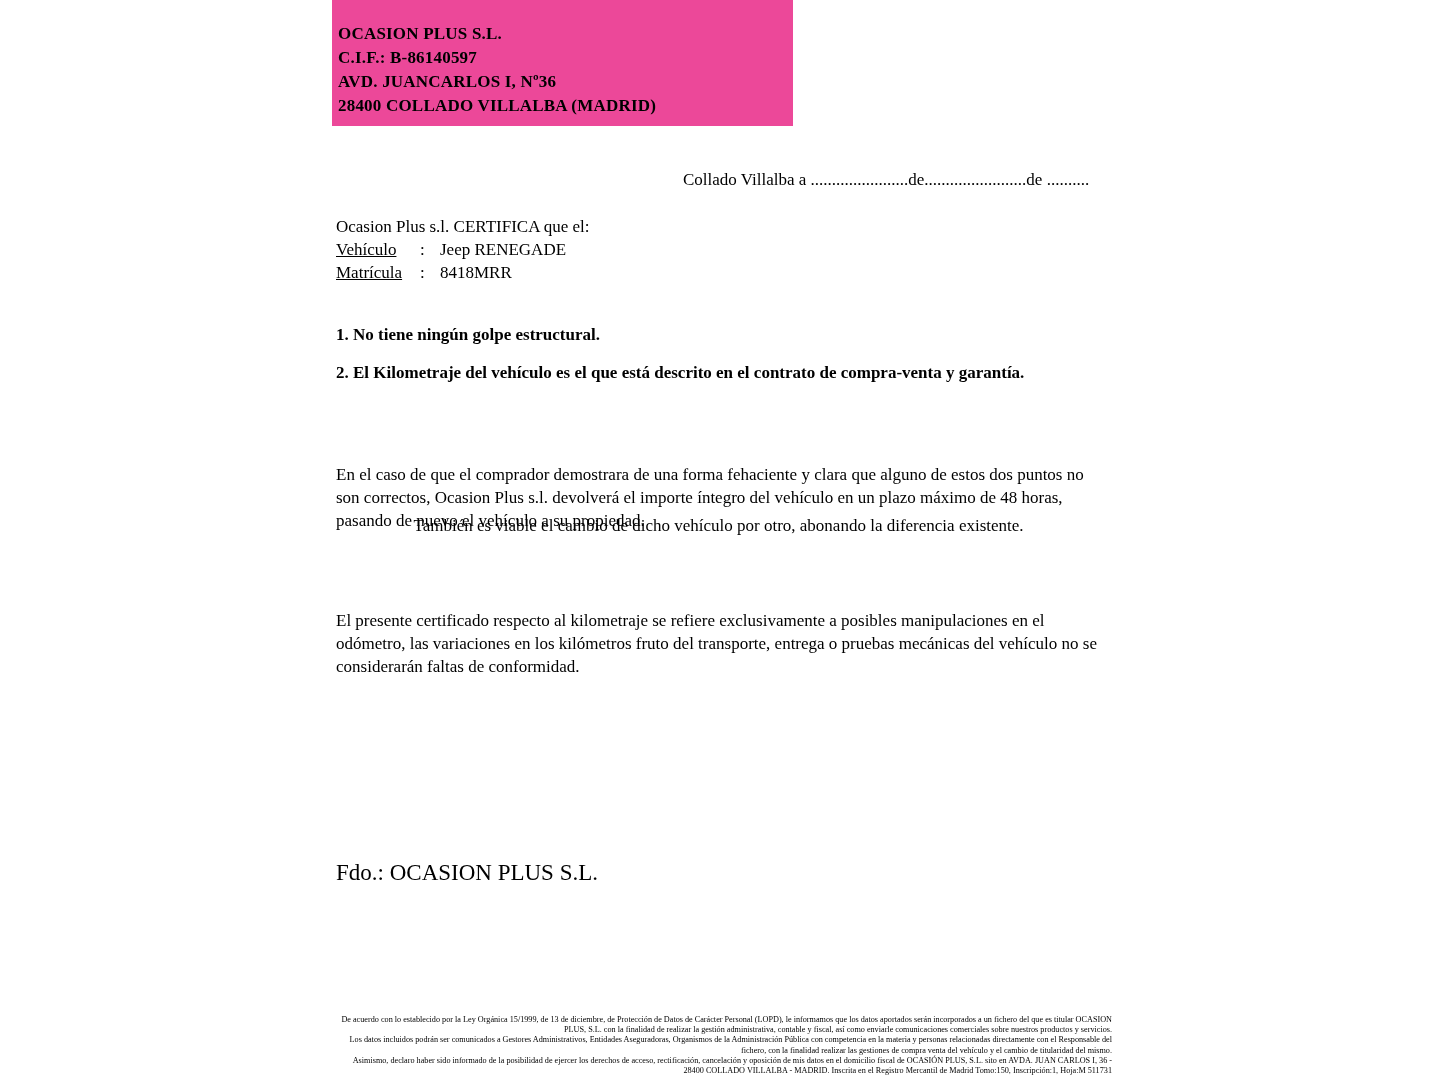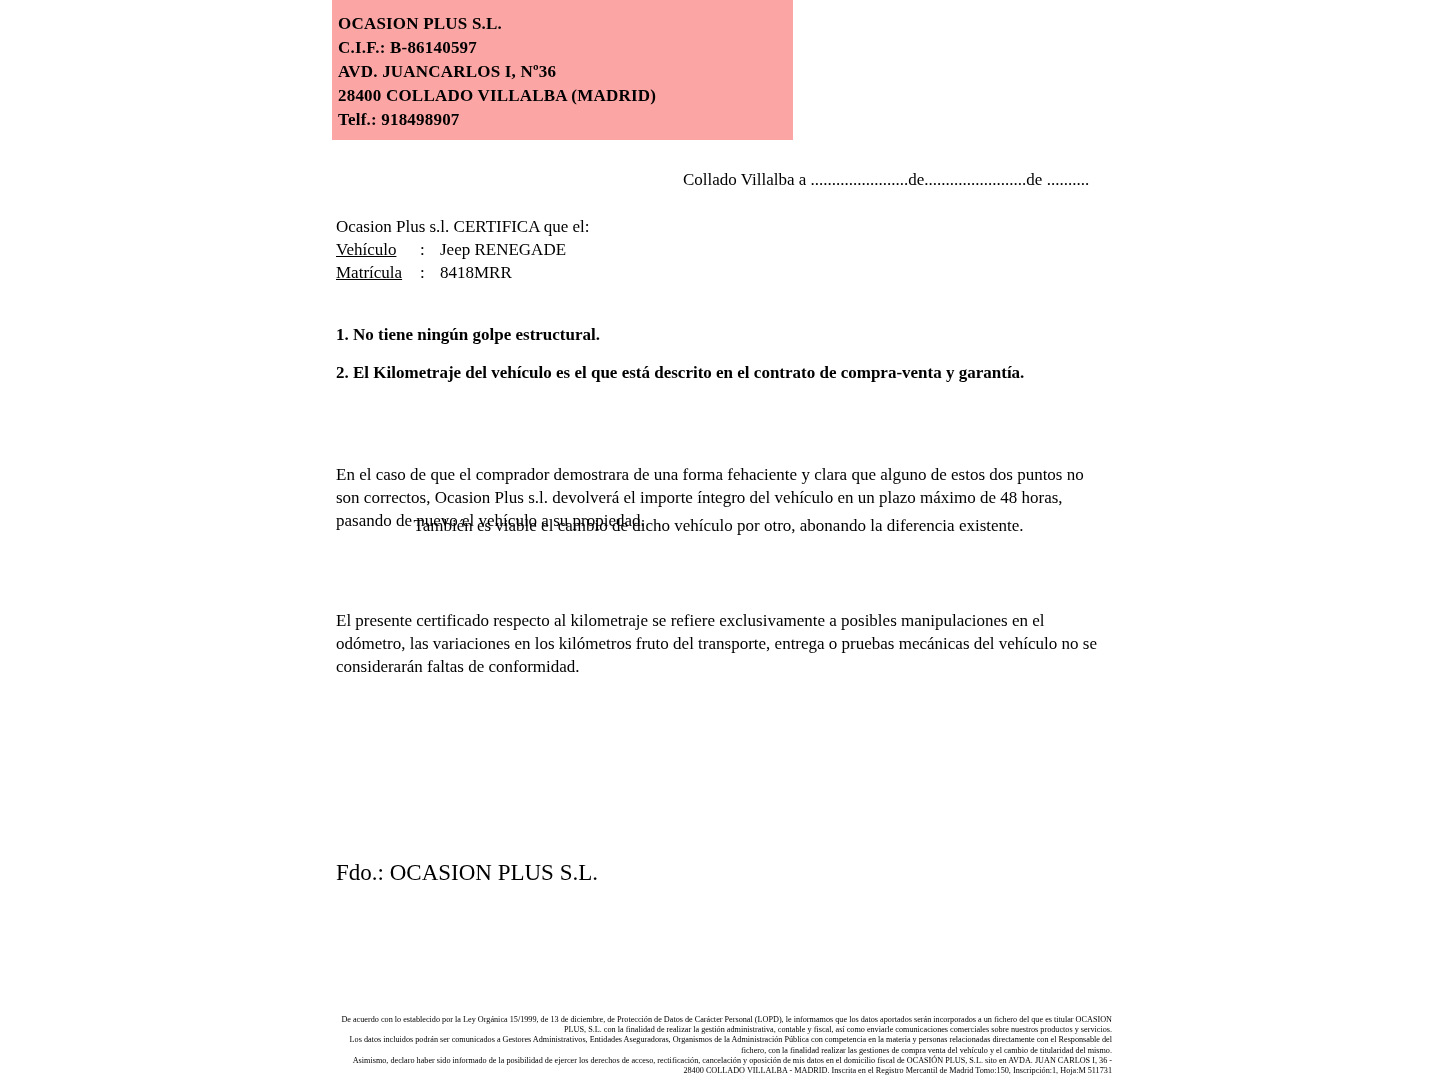--- a/index.html
+++ b/index.html
@@ -19,22 +19,22 @@
     position: absolute;
     inset: 0;
   }
 
   
   .header-box {
     position: absolute;
     left: 332px;
     top: 0px;
     width: 461px;
-    padding: 12px 0 8px 6px;
-    background: #fca5a5;
+    padding: 22px 0 8px 6px;
+    background: #ec4899;
     box-sizing: border-box;
   }
   .header-box .line {
     font-weight: bold;
     font-size: 17px;
     line-height: 24px;
     letter-spacing: 0.2px;
     white-space: nowrap;
   }
 
@@ -124,21 +124,20 @@
 </head>
 <body>
 
 <div class="page">
 
   <div class="header-box">
     <div class="line">OCASION PLUS S.L.</div>
     <div class="line">C.I.F.: B-86140597</div>
     <div class="line">AVD. JUANCARLOS I, Nº36</div>
     <div class="line">28400 COLLADO VILLALBA (MADRID)</div>
-    <div class="line">Telf.: 918498907</div>
   </div>
 
   <div class="date-line">Collado Villalba a .......................de........................de ..........</div>
 
   <div class="certifies">
     <div class="intro">Ocasion Plus s.l. CERTIFICA que el:</div>
     <div class="field-row">
       <span class="field-label">Vehículo</span>
       <span class="field-sep">:</span>
       <span>Jeep RENEGADE</span>

